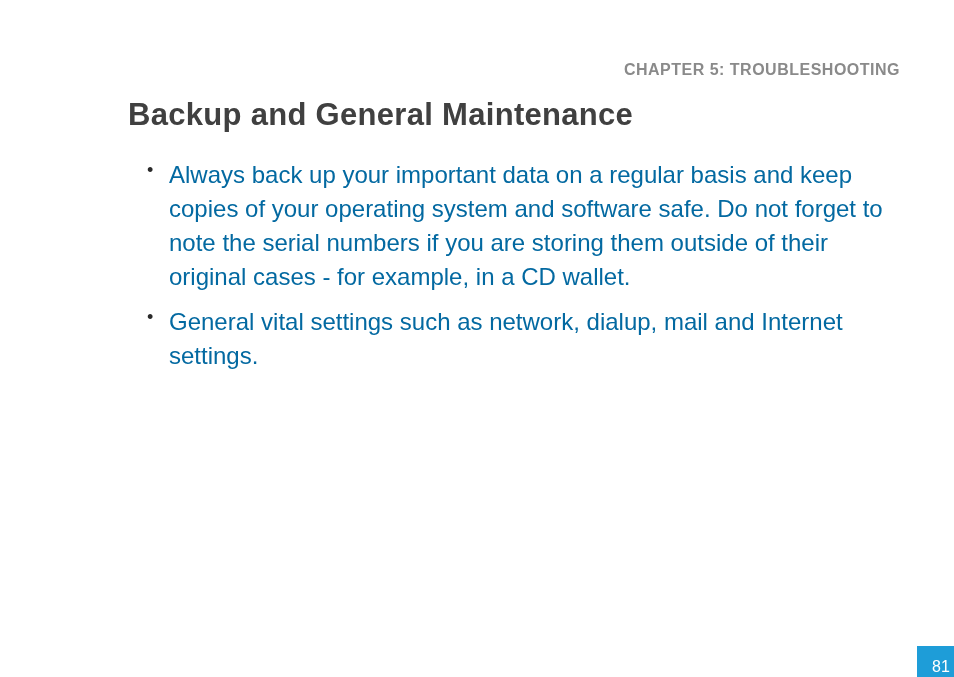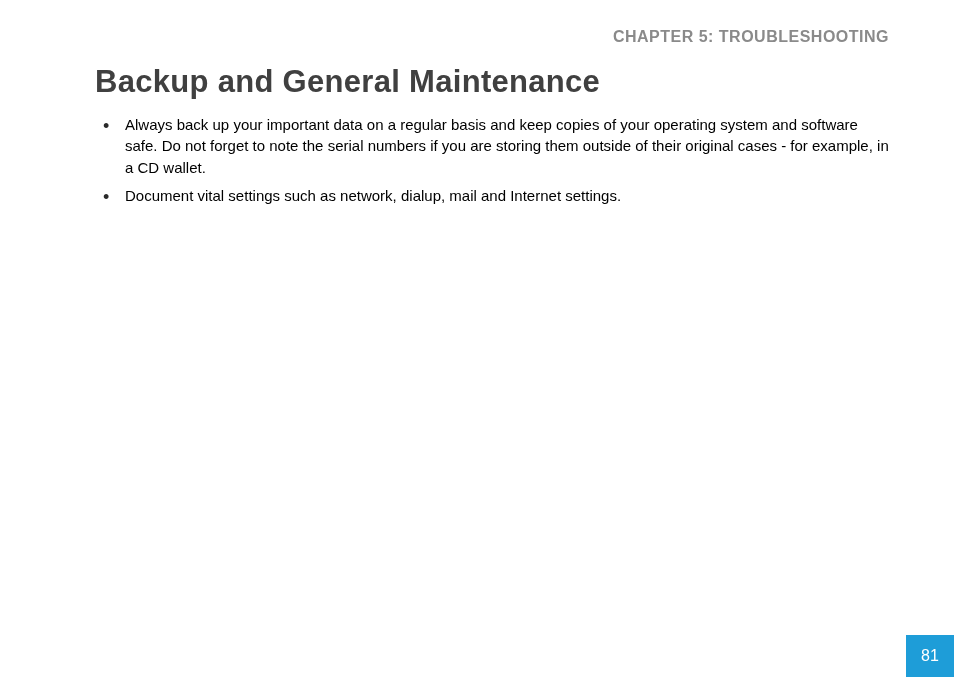--- a/index.html
+++ b/index.html
@@ -1,16 +1,16 @@
 <!DOCTYPE html>
 <html><head>
   <meta charset="utf-8">
   <style>
     * {
-      margin: 0;
+      margin: 11px;
       padding: 0;
       box-sizing: border-box;
     }
     body {
       width: 954px;
       height: 677px;
       background: #ffffff;
       font-family: 'Segoe UI', Arial, sans-serif;
       position: relative;
       color: #2a2a2a;
@@ -37,23 +37,23 @@
       position: absolute;
       top: 114px;
       left: 97px;
       right: 60px;
       list-style: none;
     }
     .content-list li {
       position: relative;
       padding-left: 28px;
       margin-bottom: 7px;
-      font-size: 15px;
+      font-size: 24px;
       line-height: 1.42;
-      color: #000000;
+      color: #0369a1;
     }
     .content-list li::before {
       content: "•";
       position: absolute;
       left: 6px;
       top: 0;
       font-size: 18px;
       color: #2a2a2a;
     }
     .page-number-tab {
@@ -75,18 +75,18 @@
   </style>
 </head>
 <body>
 
 <div class="chapter-header">CHAPTER 5: TROUBLESHOOTING</div>
 
 <h1 class="main-heading">Backup and General Maintenance</h1>
 
 <ul class="content-list">
   <li>Always back up your important data on a regular basis and keep copies of your operating system and software safe. Do not forget to note the serial numbers if you are storing them outside of their original cases - for example, in a CD wallet.</li>
-  <li>Document vital settings such as network, dialup, mail and Internet settings.</li>
+  <li>General vital settings such as network, dialup, mail and Internet settings.</li>
 </ul>
 
 <div class="page-number-tab">
   <span class="page-number">81</span>
 </div>
 
 </body></html>

